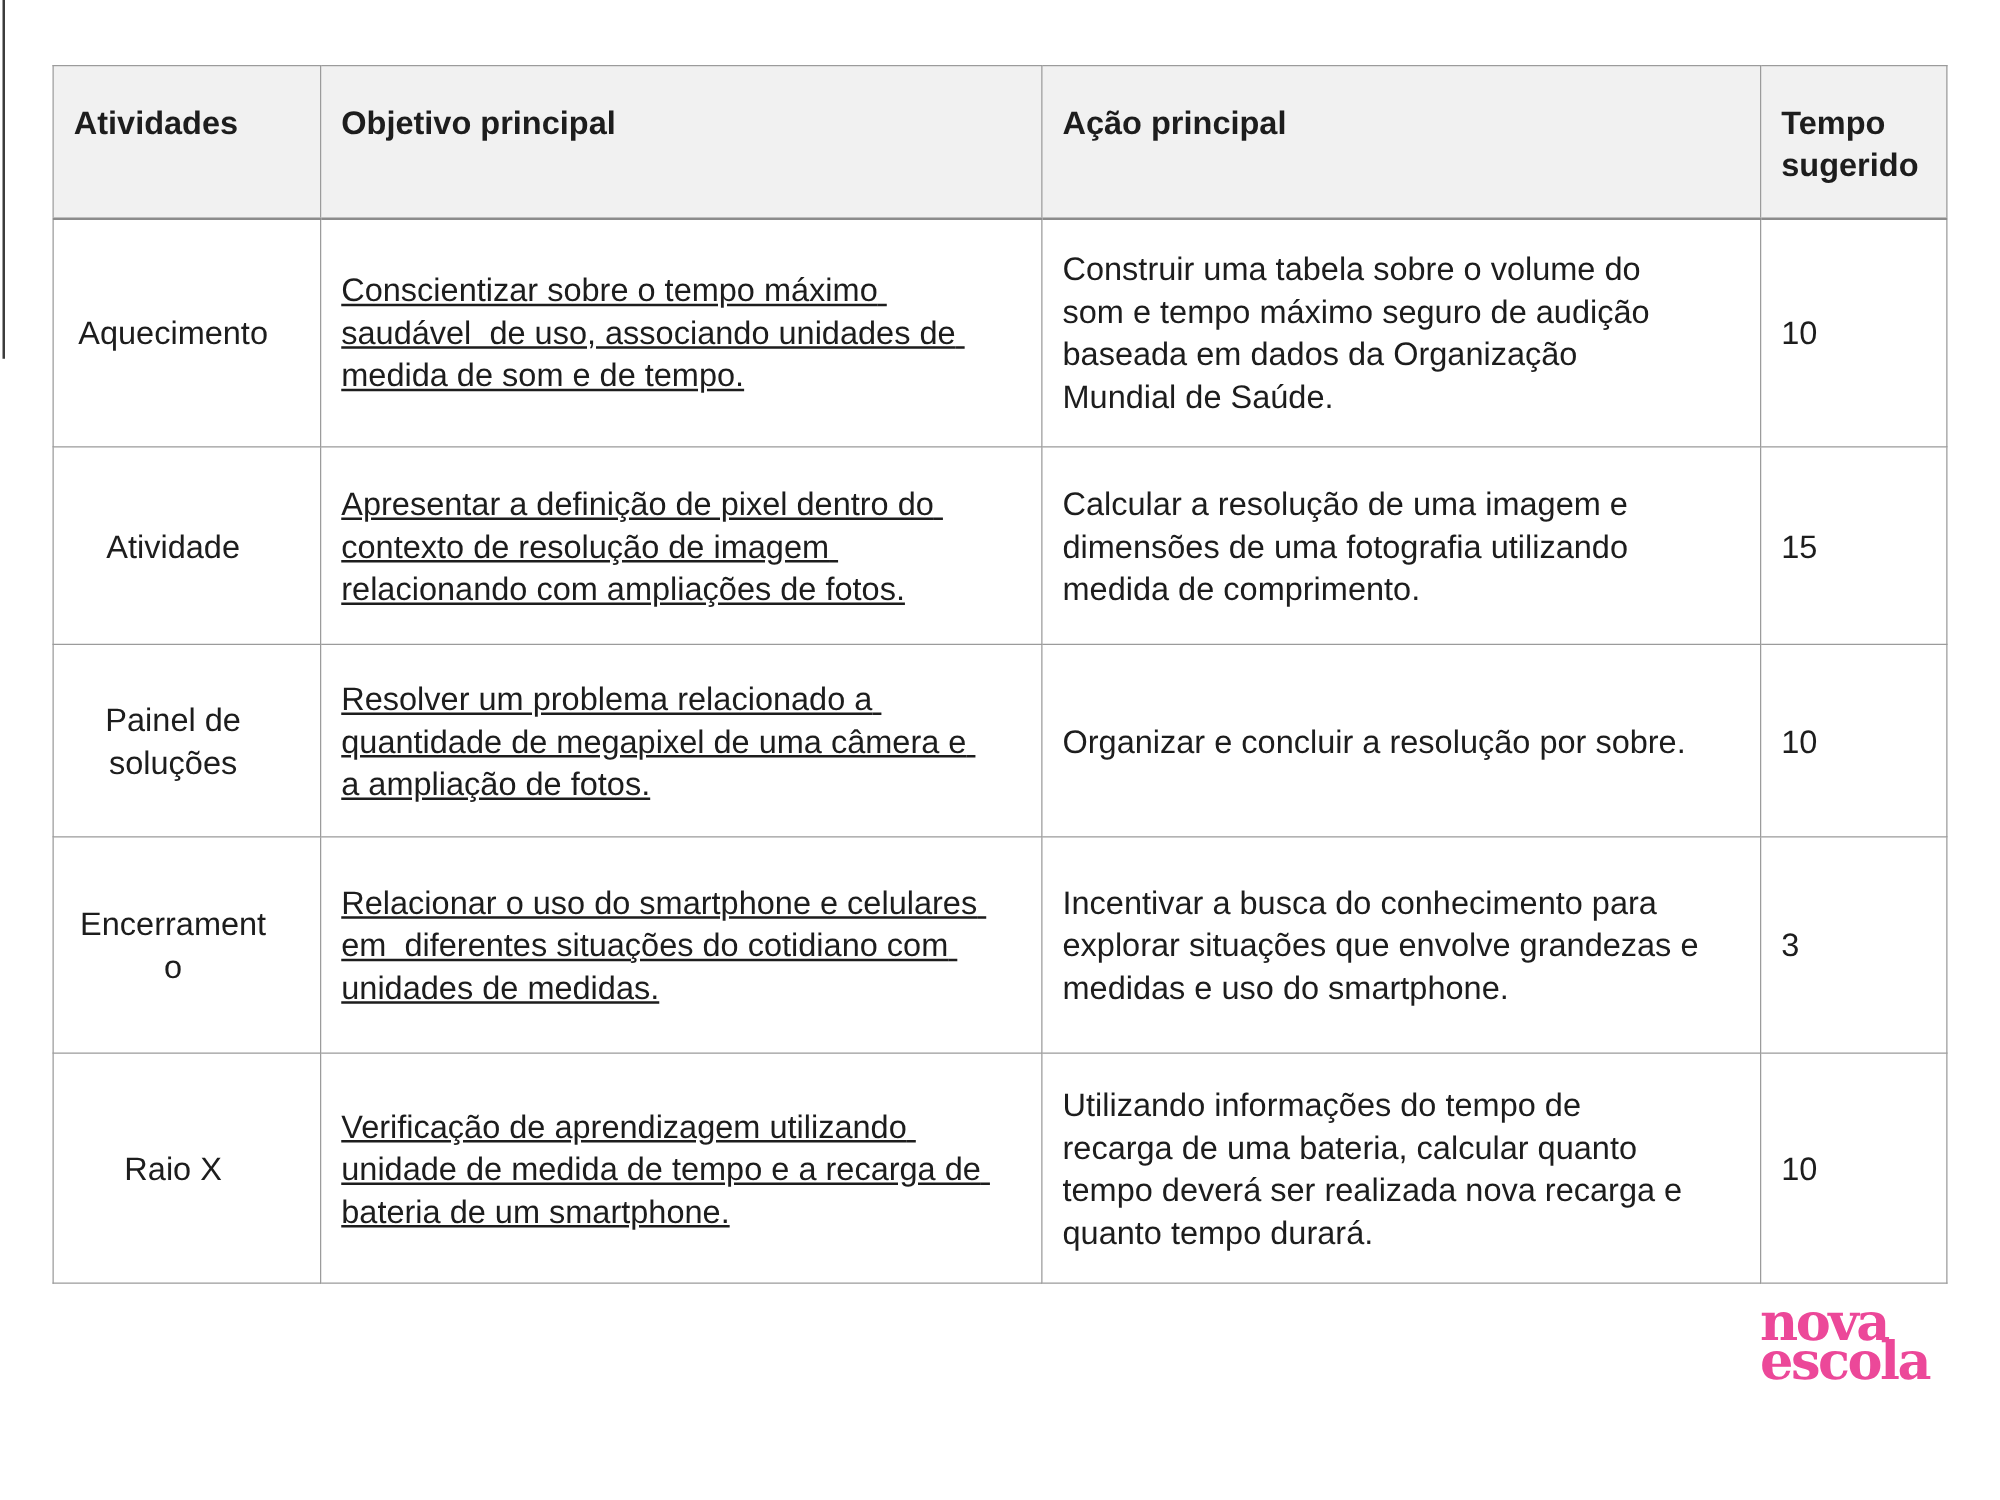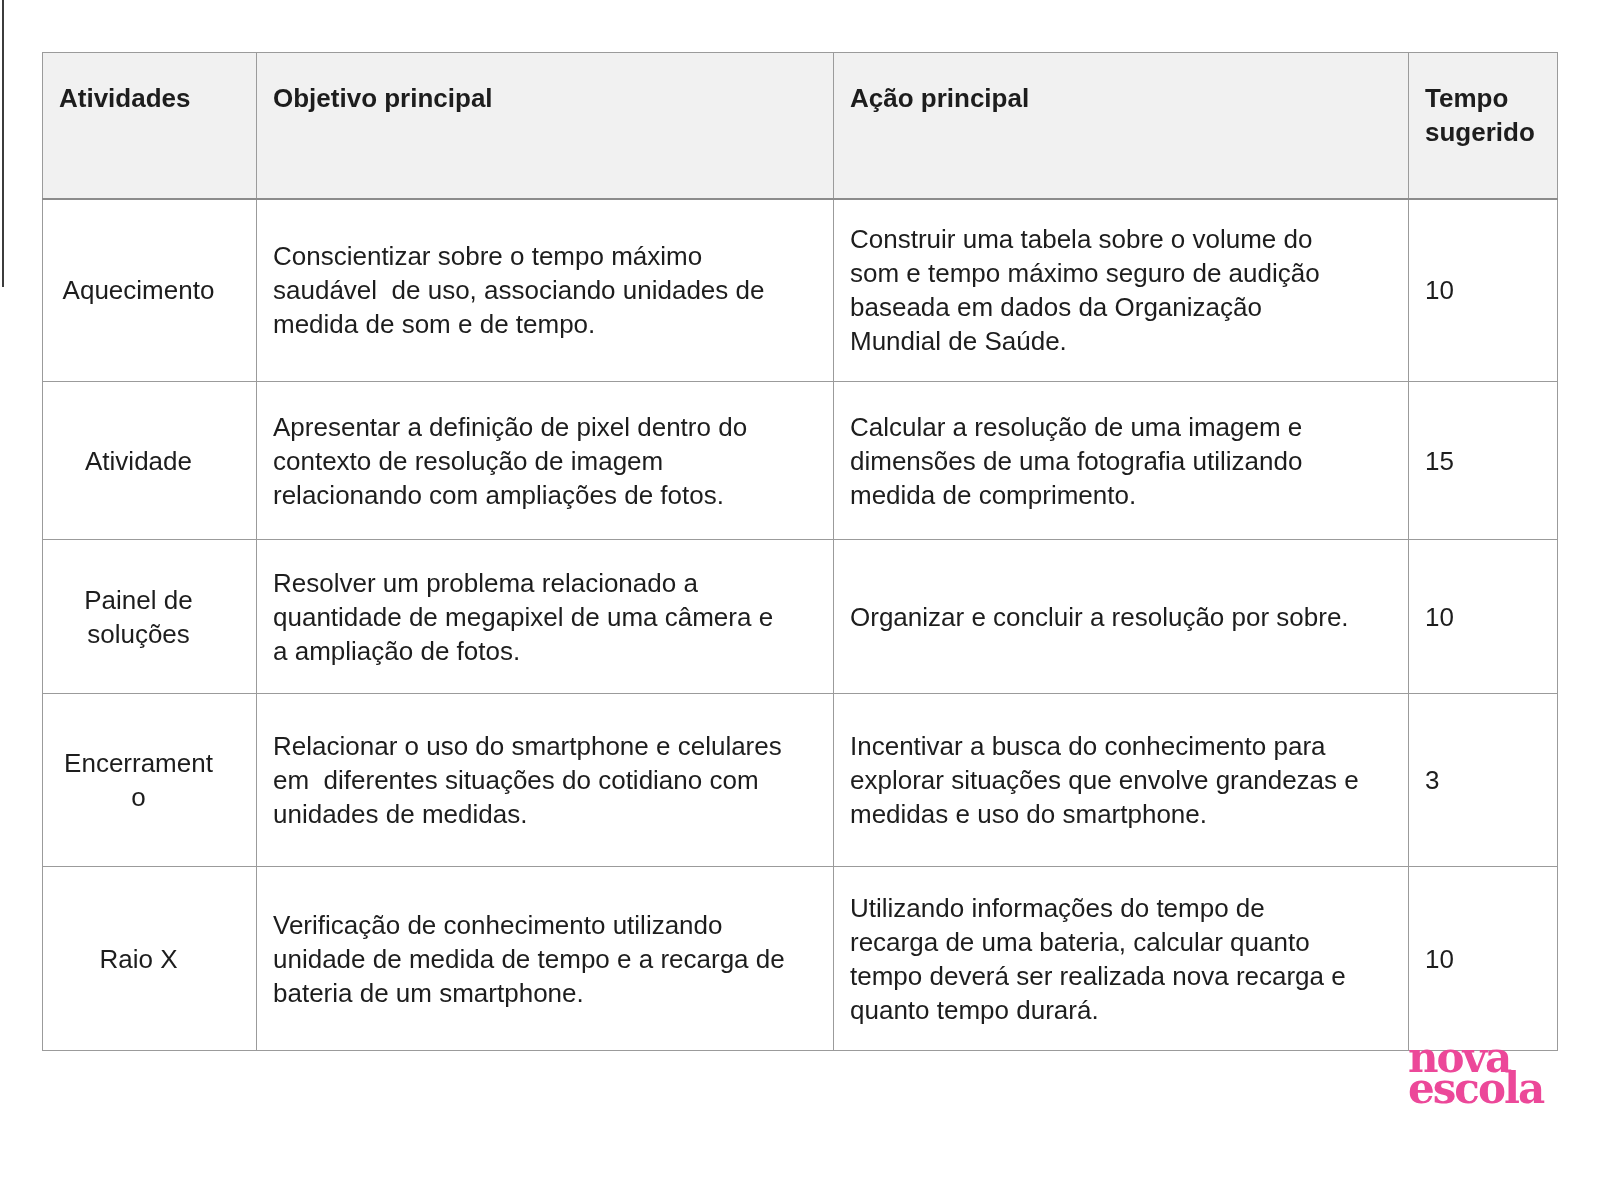--- a/index.html
+++ b/index.html
@@ -30,37 +30,37 @@
     border:1px solid #9b9b9b;
     font-size:26px;
     line-height:34px;
     color:#1d1d1d;
     text-align:left;
     white-space:pre-wrap;
     overflow-wrap:break-word;
     box-sizing:border-box;
   }
 
-  .lesson-table thead tr { height:146px; }
+  .lesson-table thead tr { height:122px; }
   .lesson-table th {
     background:#f1f1f1;
     font-weight:bold;
     vertical-align:top;
     padding:28px 16px 10px 16px;
     border-bottom:2px solid #8c8c8c;
   }
 
   .lesson-table td {
     vertical-align:middle;
     padding:10px 16px;
   }
 
   
   .lesson-table td.cell-atividade { padding-right:38px;text-align:center; }
-  .lesson-table td.cell-objetivo  { padding-right:40px; }
+  .lesson-table td.cell-objetivo  { padding-right:40px;text-decoration:underline; }
   .lesson-table td.cell-acao      { padding-right:49px; }
 
   tr.r1 { height:183px; }
   tr.r2 { height:158px; }
   tr.r3 { height:154px; }
   tr.r4 { height:173px;padding-left:31px; }
   tr.r5 { height:184px; }
 
   .brand-logo {
     position:absolute;
@@ -114,21 +114,21 @@
       <td class="cell-tempo">10</td>
     </tr>
     <tr class="r4">
       <td class="cell-atividade">Encerramento</td>
       <td class="cell-objetivo">Relacionar o uso do smartphone e celulares em  diferentes situações do cotidiano com unidades de medidas.</td>
       <td class="cell-acao">Incentivar a busca do conhecimento para explorar situações que envolve grandezas e medidas e uso do smartphone.</td>
       <td class="cell-tempo">3</td>
     </tr>
     <tr class="r5">
       <td class="cell-atividade">Raio X</td>
-      <td class="cell-objetivo">Verificação de conhecimento utilizando unidade de medida de tempo e a recarga de bateria de um smartphone.</td>
+      <td class="cell-objetivo">Verificação de aprendizagem utilizando unidade de medida de tempo e a recarga de bateria de um smartphone.</td>
       <td class="cell-acao">Utilizando informações do tempo de recarga de uma bateria, calcular quanto tempo deverá ser realizada nova recarga e quanto tempo durará.</td>
       <td class="cell-tempo">10</td>
     </tr>
   </tbody>
 </table>
 
 <div class="brand-logo">
   <div>nova</div>
   <div>escola</div>
 </div>

